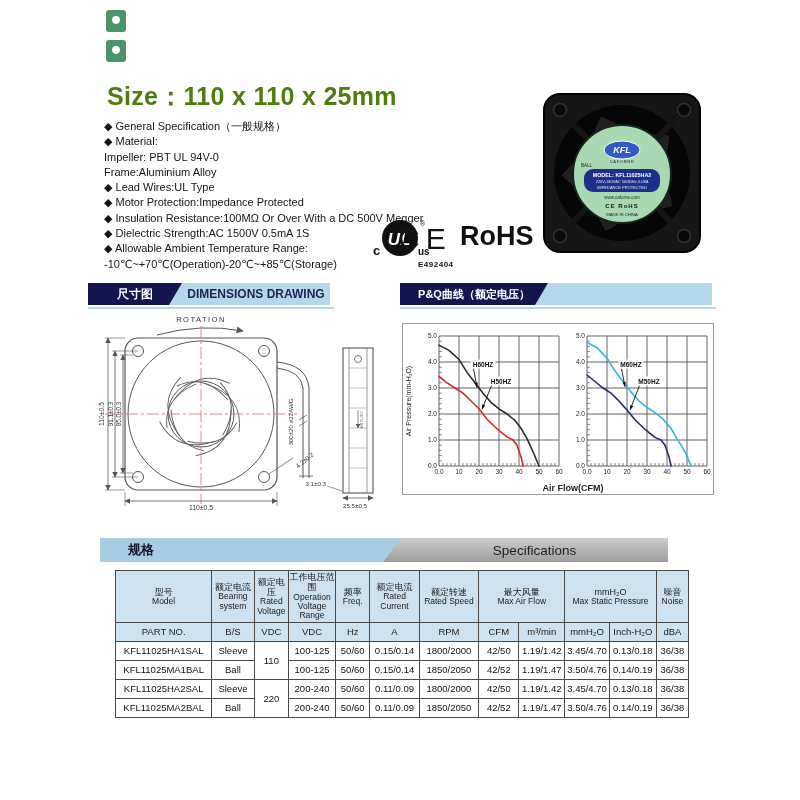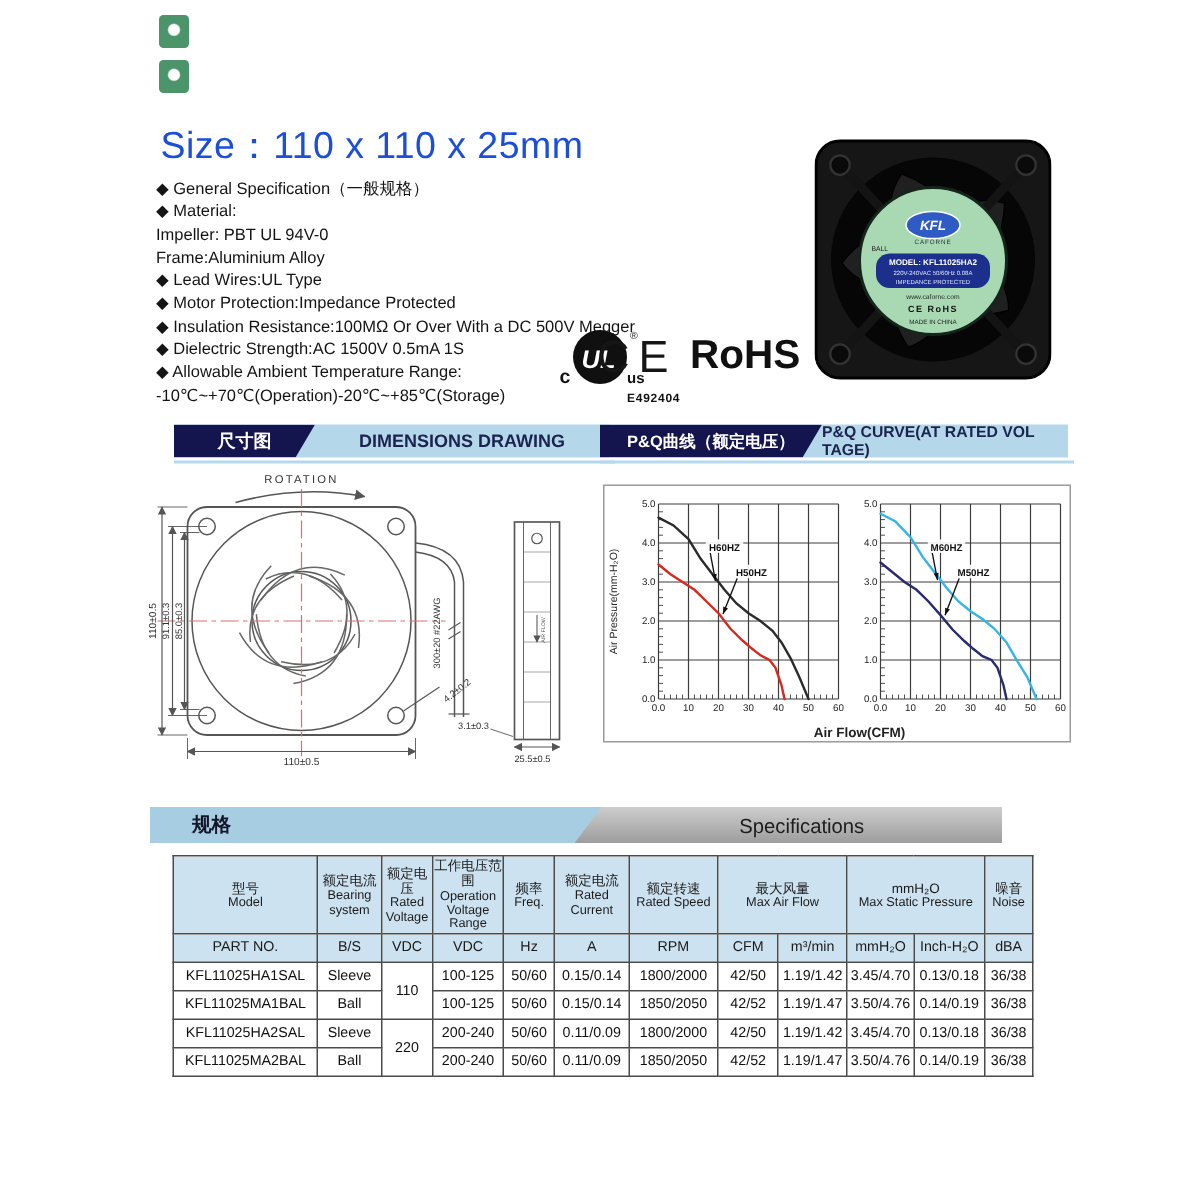--- a/index.html
+++ b/index.html
@@ -1,31 +1,31 @@
 <!DOCTYPE html>
 <html><head>
 <meta charset="utf-8">
 <style>
   html,body{margin:0;padding:0;}
   body{width:800px;height:800px;position:relative;background:#fff;
        font-family:"Liberation Sans","DejaVu Sans",sans-serif;color:#1a1a1a;overflow:hidden;}
   .abs{position:absolute;}
   .stamp{position:absolute;left:106px;width:20px;height:22px;border-radius:3px;
          background:radial-gradient(circle at 50% 45%, #ffffff 0 3.5px, #1e7a45 4.5px);opacity:.8;}
-  #page-title{left:107px;top:80px;font-size:25px;font-weight:normal;color:#1d4ed8;letter-spacing:.3px;}
+  #page-title{left:107px;top:80px;font-size:25px;font-weight:bold;color:#4d7c0f;letter-spacing:.3px;}
   #spec-list{left:104px;top:119px;font-size:11px;line-height:15.3px;color:#141414;}
   
   #ul-mark{left:326px;top:218px;width:60px;text-align:center;margin-left:44px;}
   #ul-file{font-size:8px;font-weight:bold;letter-spacing:.5px;color:#111;margin-top:-2px;padding-left:48px;}
   #ce-mark{left:398px;top:222px;font-size:30px;color:#161616;letter-spacing:6px;}
   #rohs-mark{left:460px;top:221px;font-size:27px;font-weight:bold;color:#101010;}
   
   .bar{position:absolute;top:283px;height:22px;background:#b4d7e9;}
   .bar::after{content:'';position:absolute;left:0;right:-4px;bottom:-4px;height:2px;background:#b4d7e9;}
-  #bar-dims{left:116px;width:290px;}
+  #bar-dims{left:88px;width:242px;}
   #bar-pq{left:400px;width:312px;}
   .bar .navy{position:absolute;left:0;top:0;height:100%;background:#14144e;color:#fff;
              font-size:12px;font-weight:bold;display:flex;align-items:center;justify-content:center;
              clip-path:polygon(0 0,100% 0,calc(100% - 13px) 100%,0 100%);}
   #bar-dims .navy{width:94px;}
   #bar-pq .navy{width:148px;font-size:11px;}
   .bar .en{position:absolute;top:0;height:100%;display:flex;align-items:center;justify-content:center;
            color:#1c2350;font-weight:bold;font-size:12px;}
   #bar-dims .en{left:94px;right:0;}
   #bar-pq .en{left:148px;right:0;font-size:10.5px;}
@@ -117,21 +117,20 @@
   <text x="79" y="118" text-anchor="middle" font-size="6" font-weight="bold" letter-spacing="1" fill="#111">CE  RoHS</text>
   <text x="79" y="126" text-anchor="middle" font-size="4.2" fill="#222">MADE IN CHINA</text>
 </svg>
 
 <div class="bar" id="bar-dims">
   <div class="navy">尺寸图</div>
   <div class="en">DIMENSIONS  DRAWING</div>
 </div>
 <div class="bar" id="bar-pq">
   <div class="navy">P&amp;Q曲线（额定电压）</div>
-  <div class="en">P&amp;Q CURVE(AT RATED VOL TAGE)</div>
 </div>
 
 <svg class="abs" style="left:93px;top:310px" width="302" height="218" viewBox="0 0 302 218">
   <defs>
     <marker id="arr" viewBox="0 0 10 10" refX="9" refY="5" markerWidth="7" markerHeight="7" orient="auto-start-reverse">
       <path d="M0,0 L10,5 L0,10 z" fill="#555"></path>
     </marker>
   </defs>
   <text x="108" y="12" text-anchor="middle" font-size="7.5" letter-spacing="1.5" fill="#333">ROTATION</text>
   <path d="M64,25 Q108,13 150,21" fill="none" stroke="#555" stroke-width="1" marker-end="url(#arr)"></path>

